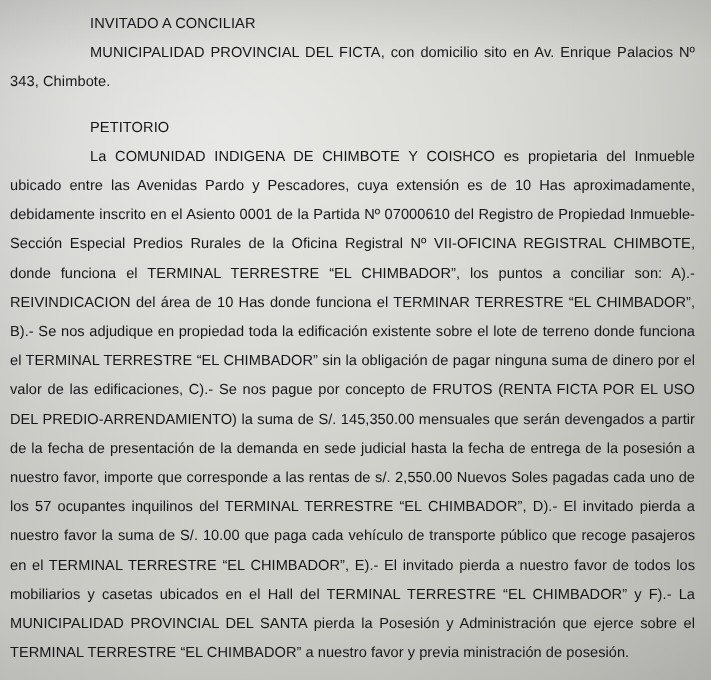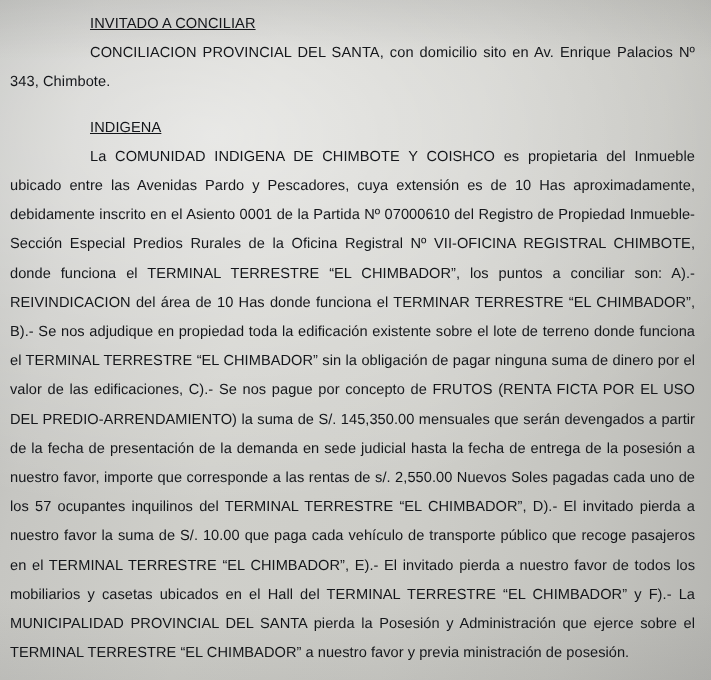--- a/index.html
+++ b/index.html
@@ -43,21 +43,20 @@
   .block {
     margin: 0;
   }
   p.para {
     margin: 0;
     text-align: justify;
     text-justify: inter-word;
   }
   .indent-head {
     padding-left: 80px;
-    text-decoration: underline;
   }
   .indent-first {
     text-indent: 80px;
   }
   .tight {
     letter-spacing: 0.05px;
   }
   .gap-md { height: 16px; }
   
   .doc, .doc * {
@@ -65,24 +64,24 @@
   }
 </style>
 </head>
 <body>
 
 <div class="page">
   <div class="doc">
 
     <div class="block">
       <p class="para indent-head">INVITADO A CONCILIAR</p>
-      <p class="para indent-first">CONCILIACION PROVINCIAL DEL SANTA, con domicilio sito en Av. Enrique Palacios Nº 343, Chimbote.</p>
+      <p class="para indent-first">MUNICIPALIDAD PROVINCIAL DEL FICTA, con domicilio sito en Av. Enrique Palacios Nº 343, Chimbote.</p>
     </div>
 
     <div class="gap-md"></div>
 
     <div class="block">
-      <p class="para indent-head">INDIGENA</p>
+      <p class="para indent-head">PETITORIO</p>
       <p class="para indent-first tight">La COMUNIDAD INDIGENA DE CHIMBOTE Y COISHCO es propietaria del Inmueble ubicado entre las Avenidas Pardo y Pescadores, cuya extensión es de 10 Has aproximadamente, debidamente inscrito en el Asiento 0001 de la Partida Nº 07000610 del Registro de Propiedad Inmueble-Sección Especial Predios Rurales de la Oficina Registral Nº VII-OFICINA REGISTRAL CHIMBOTE, donde funciona el TERMINAL TERRESTRE “EL CHIMBADOR”, los puntos a conciliar son: A).- REIVINDICACION del área de 10 Has donde funciona el TERMINAR TERRESTRE “EL CHIMBADOR”, B).- Se nos adjudique en propiedad toda la edificación existente sobre el lote de terreno donde funciona el TERMINAL TERRESTRE “EL CHIMBADOR” sin la obligación de pagar ninguna suma de dinero por el valor de las edificaciones, C).- Se nos pague por concepto de FRUTOS (RENTA FICTA POR EL USO DEL PREDIO-ARRENDAMIENTO) la suma de S/. 145,350.00 mensuales que serán devengados a partir de la fecha de presentación de la demanda en sede judicial hasta la fecha de entrega de la posesión a nuestro favor,  importe que corresponde a las rentas de s/. 2,550.00 Nuevos Soles pagadas cada uno de los 57 ocupantes inquilinos del TERMINAL TERRESTRE “EL CHIMBADOR”, D).- El invitado pierda a nuestro favor la suma de S/. 10.00 que paga cada vehículo de transporte público que recoge pasajeros en el TERMINAL TERRESTRE “EL CHIMBADOR”, E).- El invitado pierda a nuestro favor de todos los mobiliarios y casetas ubicados en el Hall del TERMINAL TERRESTRE “EL CHIMBADOR”  y F).- La MUNICIPALIDAD PROVINCIAL DEL SANTA pierda la Posesión y Administración que ejerce sobre el TERMINAL TERRESTRE “EL CHIMBADOR” a nuestro favor y previa ministración de posesión.</p>
     </div>
 
   </div>
 </div>
 
 </body></html>

